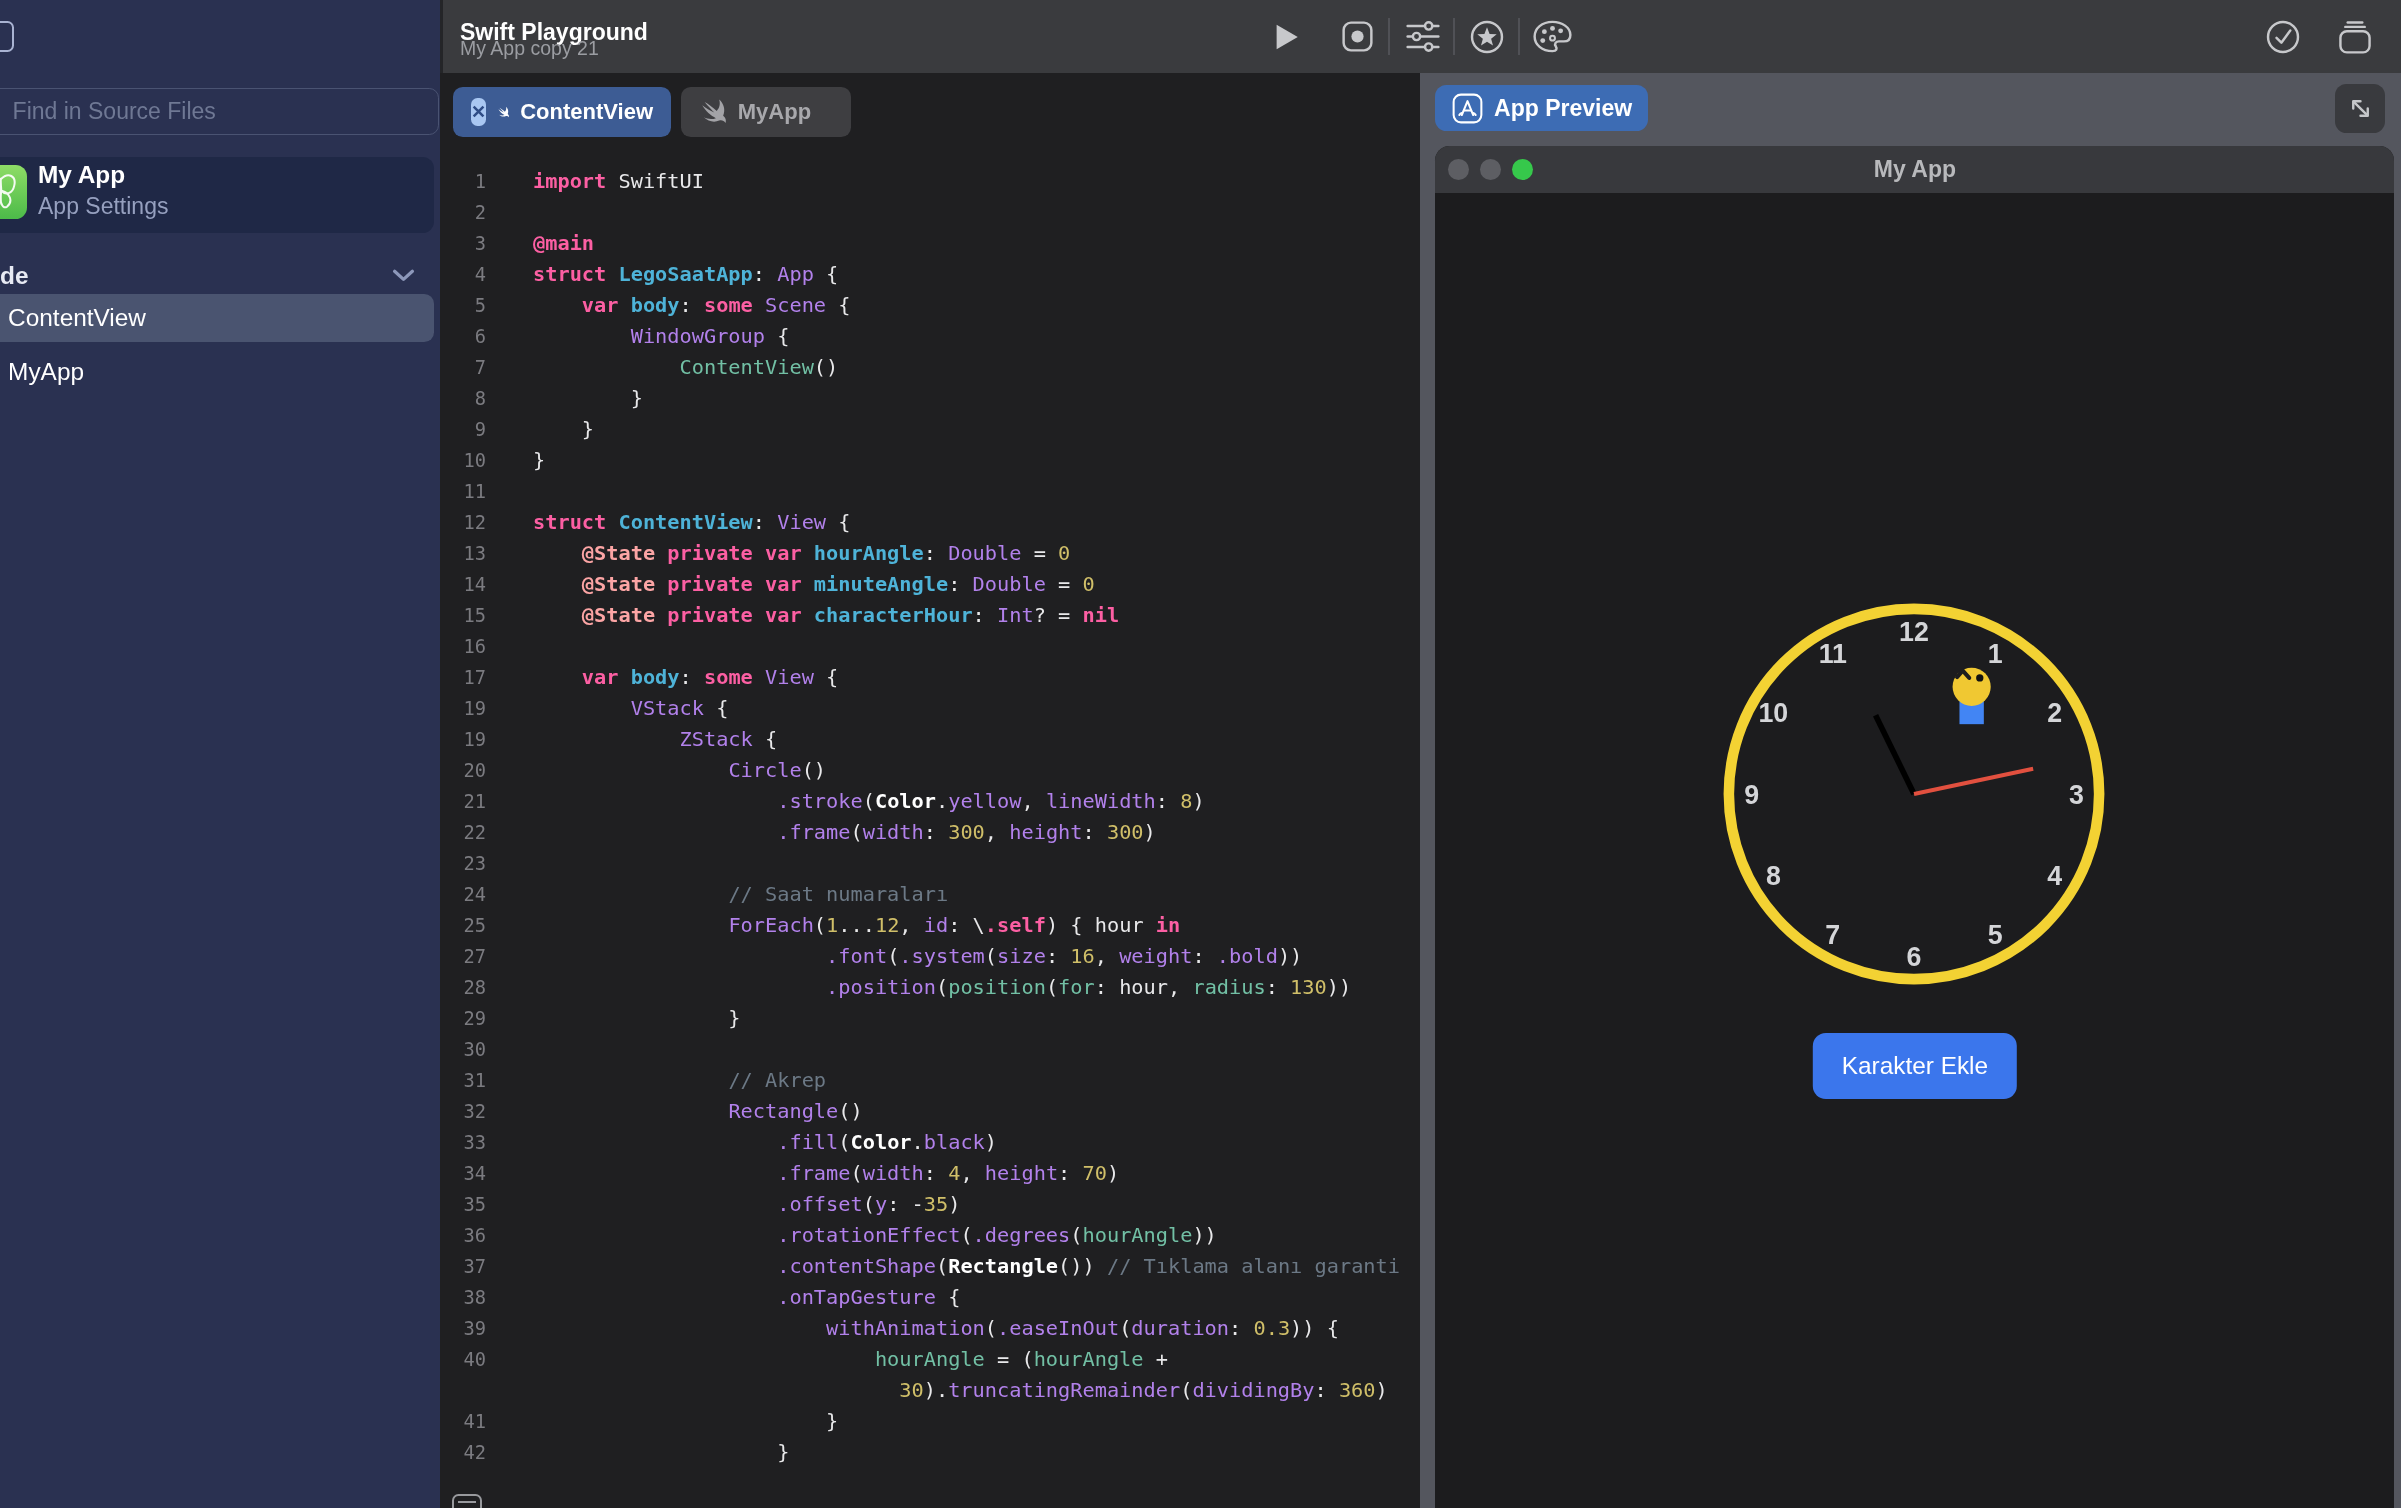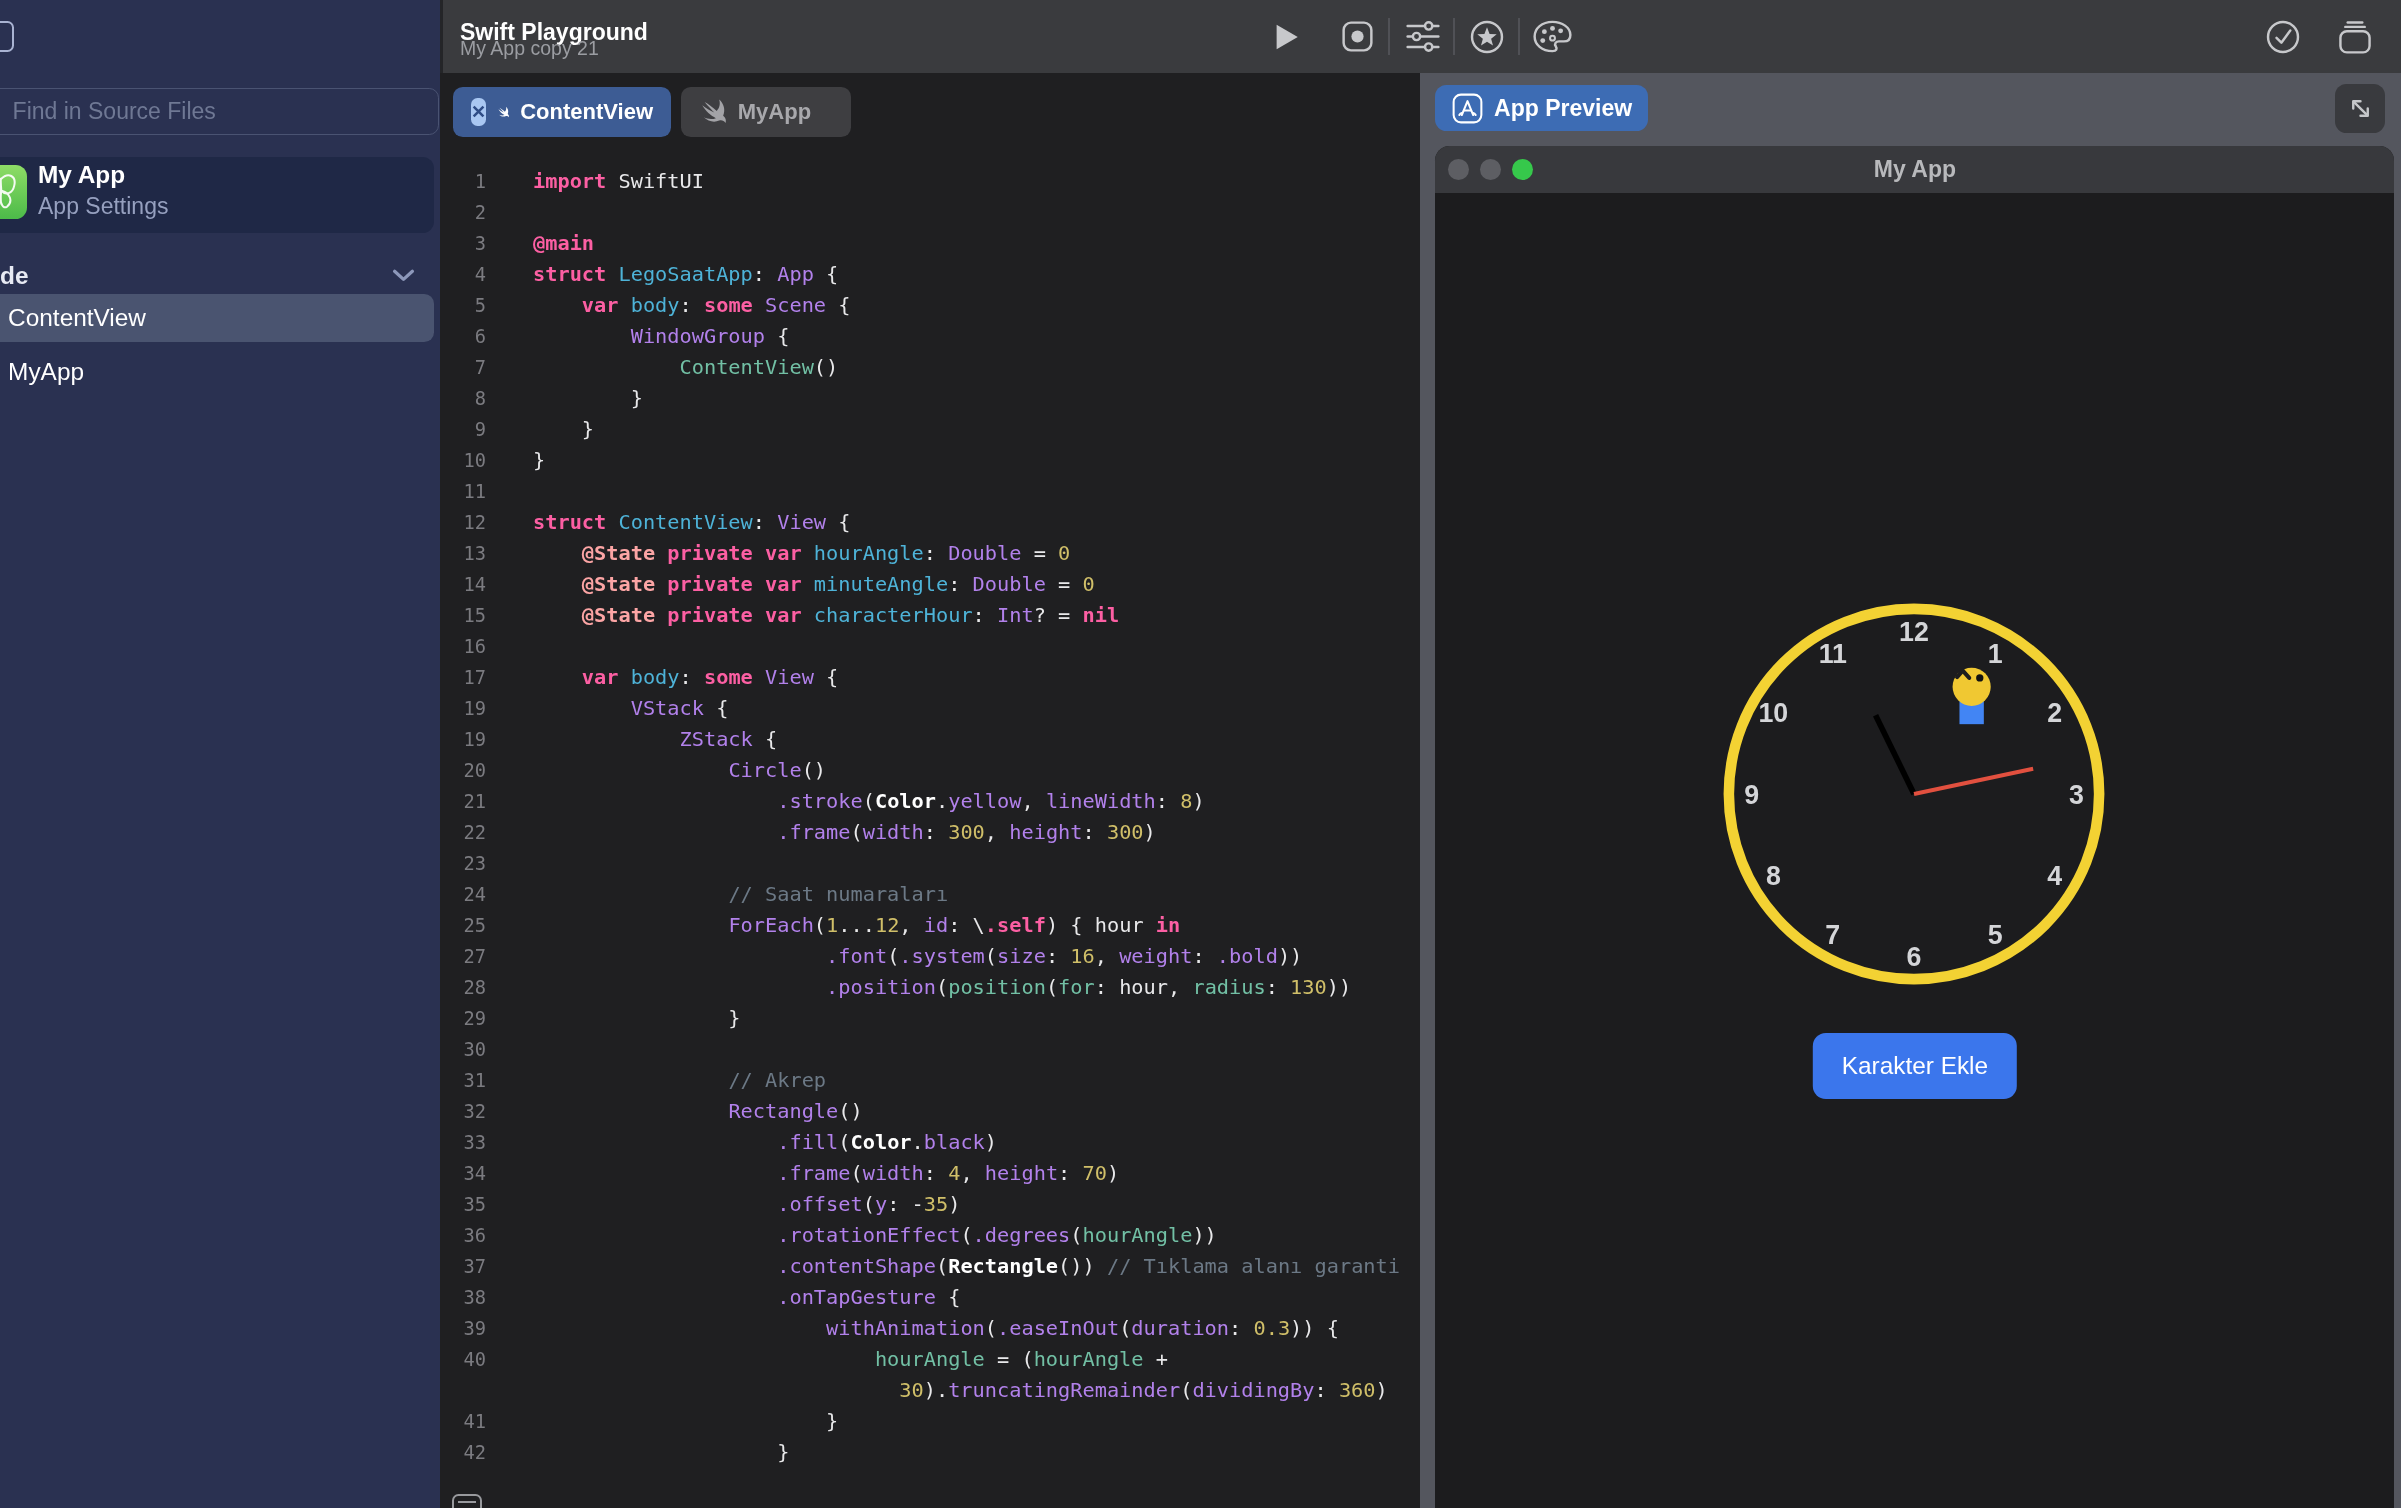--- a/index.html
+++ b/index.html
@@ -44,21 +44,21 @@
   #tab-inactive .tab-lbl{color:#a8a8ac;}
   #code{left:0;top:93px;width:100%;}
   .crow{height:31px;position:relative;white-space:pre;}
   .crow .ln{position:absolute;left:0;top:0;width:46px;text-align:right;color:#7b7b80;
       font-family:"DejaVu Sans Mono",monospace;font-size:18.7px;line-height:31px;}
   .crow .ct{position:absolute;left:93px;top:0;font-family:"DejaVu Sans Mono",monospace;
       font-size:20.3px;line-height:31px;}
   .tok-k{color:#fc5fa3;font-weight:bold;}
   .tok-at{color:#fca5a5;font-weight:bold;}
   .tok-ty{color:#b281eb;}
-  .tok-cy{color:#4eb3d8;}
+  .tok-cy{color:#4eb3d8;font-weight:bold;}
   .tok-fn{color:#72c0a5;}
   .tok-n{color:#d0bf69;}
   .tok-s{color:#fc6a5d;}
   .tok-c{color:#6c7986;}
   .tok-w{color:#e8e8ea;}
   .tok-wb{color:#ffffff;font-weight:bold;}
   #gutter-icon{left:12.2px;top:1421px;width:26px;height:26px;border:2.4px solid #98999d;border-radius:6.5px;}
   #gutter-icon i{display:block;height:2.4px;background:#98999d;margin:4.9px 4.1px 0 4.1px;}
 
   

